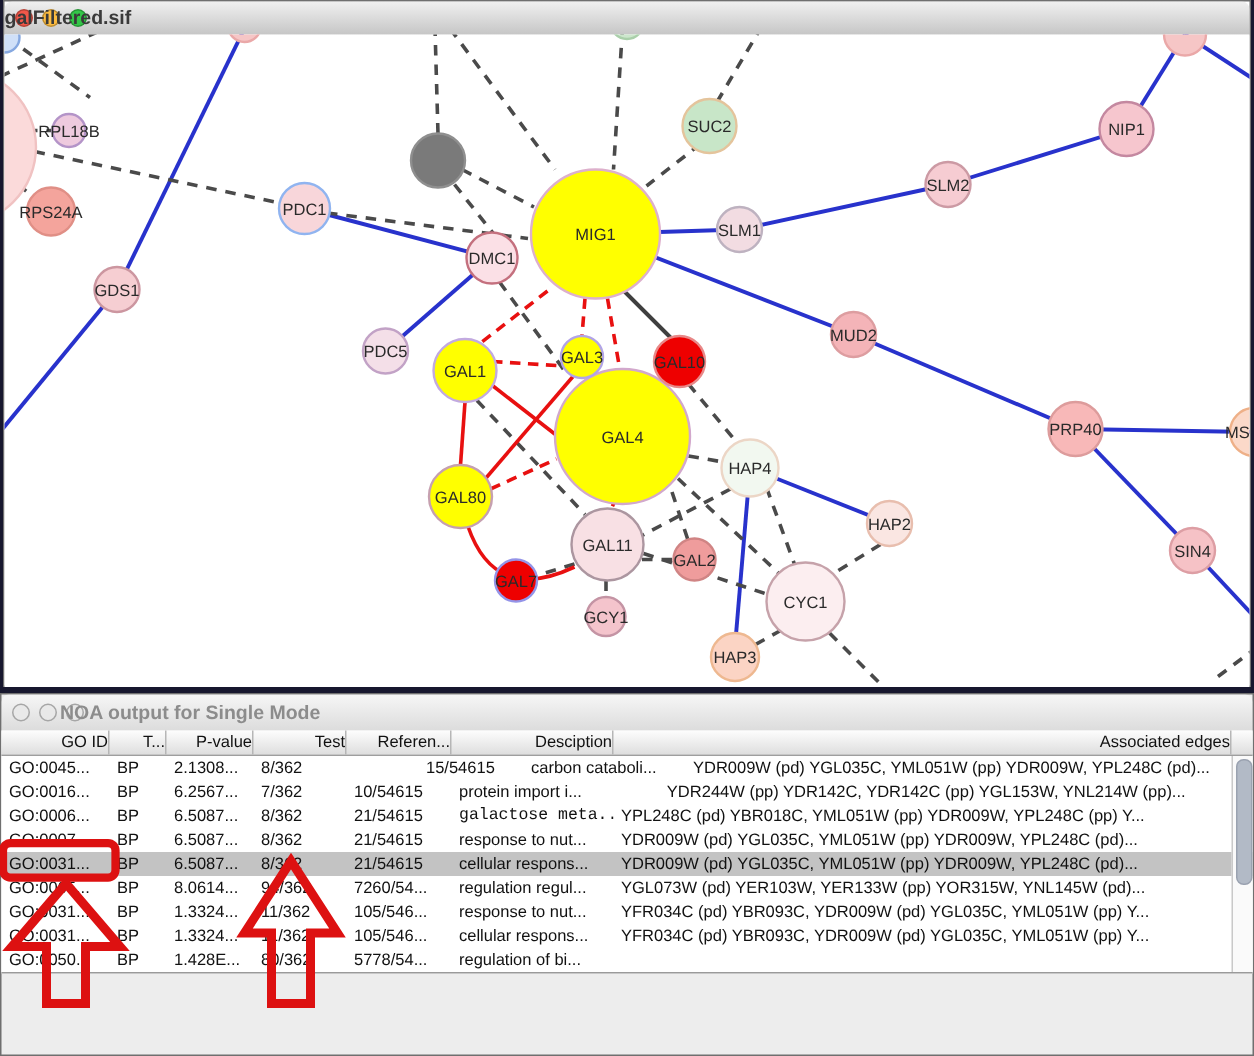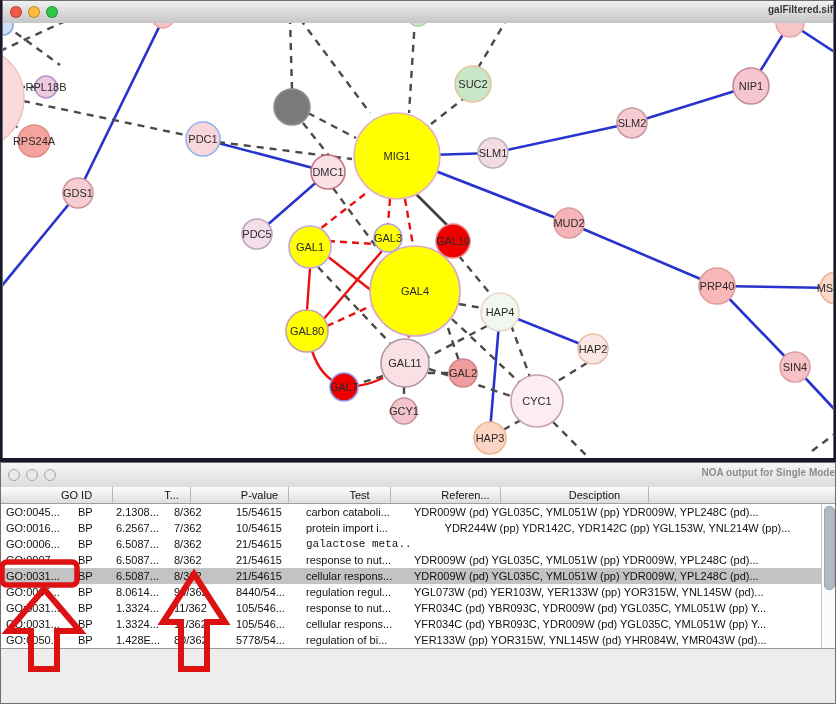--- a/index.html
+++ b/index.html
@@ -1,34 +1,34 @@
 <!DOCTYPE html>
 <html><head>
 <meta charset="utf-8">
 <style>
   html,body{margin:0;padding:0;width:836px;height:704px;overflow:hidden;
     font-family:"Liberation Sans",sans-serif;background:#17172e;}
   .window{position:absolute;border:1px solid #6f6f6f;box-sizing:border-box;background:#fff;}
   .titlebar{position:relative;height:22px;border-bottom:1px solid #8e8e8e;
     background:linear-gradient(#f0f0f0,#c6c6c6);border-radius:5px 5px 0 0;}
   .titlebar.inactive{background:linear-gradient(#f6f6f6,#dcdcdc);height:24px;}
-  .title{position:absolute;left:0;right:0;top:3px;text-align:right;font-size:10px;
+  .title{position:absolute;left:0;right:0;top:3px;text-align:left;font-size:13px;
     font-weight:bold;color:#3a3a3a;}
-  .titlebar.inactive .title{color:#8c8c8c;font-weight:bold;top:4px;}
+  .titlebar.inactive .title{color:#8c8c8c;font-weight:bold;top:4px;padding-left:39px;}
   .lights{position:absolute;left:7px;top:5px;display:flex;gap:6px;}
   .light{width:12px;height:12px;border-radius:50%;box-sizing:border-box;}
   #graph-window{left:2px;top:0;width:832px;height:458px;}
   #graph-canvas{position:absolute;left:0;top:22px;width:830px;height:435px;background:#fff;}
   #noa-window{left:0;top:462px;width:836px;height:242px;background:#ededed;}
   .table-wrap{position:absolute;left:0;top:24px;width:834px;height:161px;background:#fff;
     border-bottom:1px solid #9a9a9a;}
   .thead{display:flex;height:16px;background:linear-gradient(#fdfdfd,#dedede);
     border-bottom:1px solid #9e9e9e;}
-  .th{font-size:11px;color:#111;text-align:center;line-height:16px;
-    border-right:1px solid #b6b6b6;box-sizing:border-box;overflow:hidden;white-space:nowrap;flex:0 0 auto;margin-left:40px;}
+  .th{font-size:11px;color:#111;text-align:right;line-height:16px;
+    border-right:1px solid #b6b6b6;box-sizing:border-box;overflow:hidden;white-space:nowrap;flex:0 0 auto;}
   .trow{display:flex;height:16px;background:#fff;}
   .trow.selected{background:#c3c3c3;}
   .td{font-size:11px;color:#111;line-height:16px;padding:0 0 0 5px;box-sizing:border-box;
     overflow:hidden;white-space:nowrap;flex:0 0 auto;}
   .scrollbar{position:absolute;right:0;top:17px;width:14px;bottom:0;background:#fafafa;
     border-left:1px solid #c9c9c9;box-sizing:border-box;}
   .thumb{position:absolute;left:2px;top:2px;width:9px;height:82px;border-radius:5px;
     background:#b2bac6;border:1px solid #9aa2b0;}
   #overlay{position:absolute;left:0;top:0;width:836px;height:704px;pointer-events:none;}
   svg text{font-family:"Liberation Sans",sans-serif;}
@@ -186,40 +186,41 @@
         <div class="th" style="width: 70px;">Referen...</div>
         <div class="th" style="width: 108px;">Desciption</div>
         <div class="th" style="width: 412px;">Associated edges</div>
       </div>
     <div id="tbody">
         <div class="trow">
           <div class="td" style="width: 72px;">GO:0045...</div>
           <div class="td" style="width: 38px;">BP</div>
           <div class="td" style="width: 58px;">2.1308...</div>
           <div class="td" style="width: 62px;">8/362</div>
-          <div class="td" style="width: 70px;">15/54615</div>
+          <div class="td" style="width: 70px; margin-left: 48px;">15/54615</div>
           <div class="td" style="width: 108px;">carbon cataboli...</div>
           <div class="td" style="width: 412px;">YDR009W (pd) YGL035C, YML051W (pp) YDR009W, YPL248C (pd)...</div>
         </div>
         <div class="trow">
           <div class="td" style="width: 72px;">GO:0016...</div>
           <div class="td" style="width: 38px;">BP</div>
           <div class="td" style="width: 58px;">6.2567...</div>
           <div class="td" style="width: 62px;">7/362</div>
           <div class="td" style="width: 70px;">10/54615</div>
           <div class="td" style="width: 108px;">protein import i...</div>
           <div class="td" style="width: 412px; text-align: center;">YDR244W (pp) YDR142C, YDR142C (pp) YGL153W, YNL214W (pp)...</div>
         </div>
         <div class="trow">
           <div class="td" style="width: 72px;">GO:0006...</div>
           <div class="td" style="width: 38px;">BP</div>
           <div class="td" style="width: 58px;">6.5087...</div>
           <div class="td" style="width: 62px;">8/362</div>
           <div class="td" style="width: 70px;">21/54615</div>
           <div class="td" style="width: 108px; font-family: Liberation Mono, monospace;">galactose meta...</div>
+          <div class="td" style="width: 412px;">YPL248C (pd) YBR018C, YML051W (pp) YDR009W, YPL248C (pp) Y...</div>
         </div>
         <div class="trow">
           <div class="td" style="width: 72px;">GO:0007...</div>
           <div class="td" style="width: 38px;">BP</div>
           <div class="td" style="width: 58px;">6.5087...</div>
           <div class="td" style="width: 62px;">8/362</div>
           <div class="td" style="width: 70px;">21/54615</div>
           <div class="td" style="width: 108px;">response to nut...</div>
           <div class="td" style="width: 412px;">YDR009W (pd) YGL035C, YML051W (pp) YDR009W, YPL248C (pd)...</div>
         </div>
@@ -230,21 +231,21 @@
           <div class="td" style="width: 62px;">8/362</div>
           <div class="td" style="width: 70px;">21/54615</div>
           <div class="td" style="width: 108px;">cellular respons...</div>
           <div class="td" style="width: 412px;">YDR009W (pd) YGL035C, YML051W (pp) YDR009W, YPL248C (pd)...</div>
         </div>
         <div class="trow">
           <div class="td" style="width: 72px;">GO:0065...</div>
           <div class="td" style="width: 38px;">BP</div>
           <div class="td" style="width: 58px;">8.0614...</div>
           <div class="td" style="width: 62px;">94/362</div>
-          <div class="td" style="width: 70px;">8440/54...</div>
+          <div class="td" style="width: 70px;">7260/54...</div>
           <div class="td" style="width: 108px;">regulation regul...</div>
           <div class="td" style="width: 412px;">YGL073W (pd) YER103W, YER133W (pp) YOR315W, YNL145W (pd)...</div>
         </div>
         <div class="trow">
           <div class="td" style="width: 72px;">GO:0031...</div>
           <div class="td" style="width: 38px;">BP</div>
           <div class="td" style="width: 58px;">1.3324...</div>
           <div class="td" style="width: 62px;">11/362</div>
           <div class="td" style="width: 70px;">105/546...</div>
           <div class="td" style="width: 108px;">response to nut...</div>
@@ -259,21 +260,20 @@
           <div class="td" style="width: 108px;">cellular respons...</div>
           <div class="td" style="width: 412px;">YFR034C (pd) YBR093C, YDR009W (pd) YGL035C, YML051W (pp) Y...</div>
         </div>
         <div class="trow">
           <div class="td" style="width: 72px;">GO:0050...</div>
           <div class="td" style="width: 38px;">BP</div>
           <div class="td" style="width: 58px;">1.428E...</div>
           <div class="td" style="width: 62px;">80/362</div>
           <div class="td" style="width: 70px;">5778/54...</div>
           <div class="td" style="width: 108px;">regulation of bi...</div>
-          <div class="td" style="width: 412px;">YER133W (pp) YOR315W, YNL145W (pd) YHR084W, YMR043W (pd)...</div>
         </div>
       </div>
     <div class="scrollbar">
       <div class="thumb"></div>
     </div>
   </div>
 
 </div>
 
 <svg id="overlay" viewBox="0 0 836 704">

